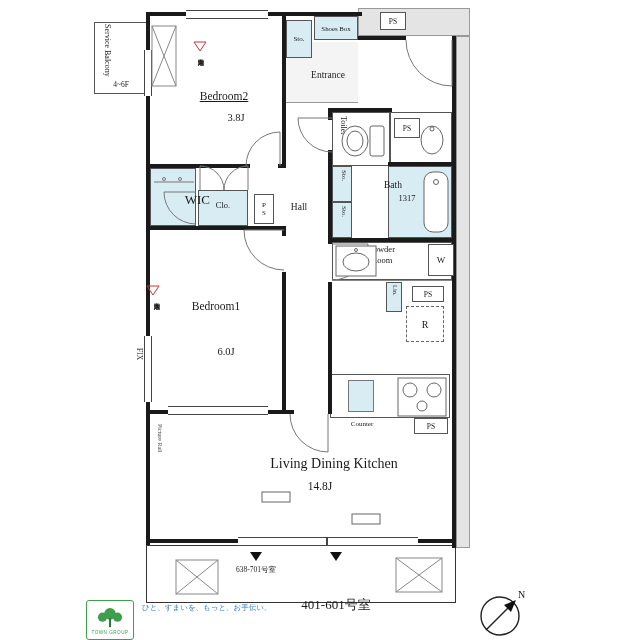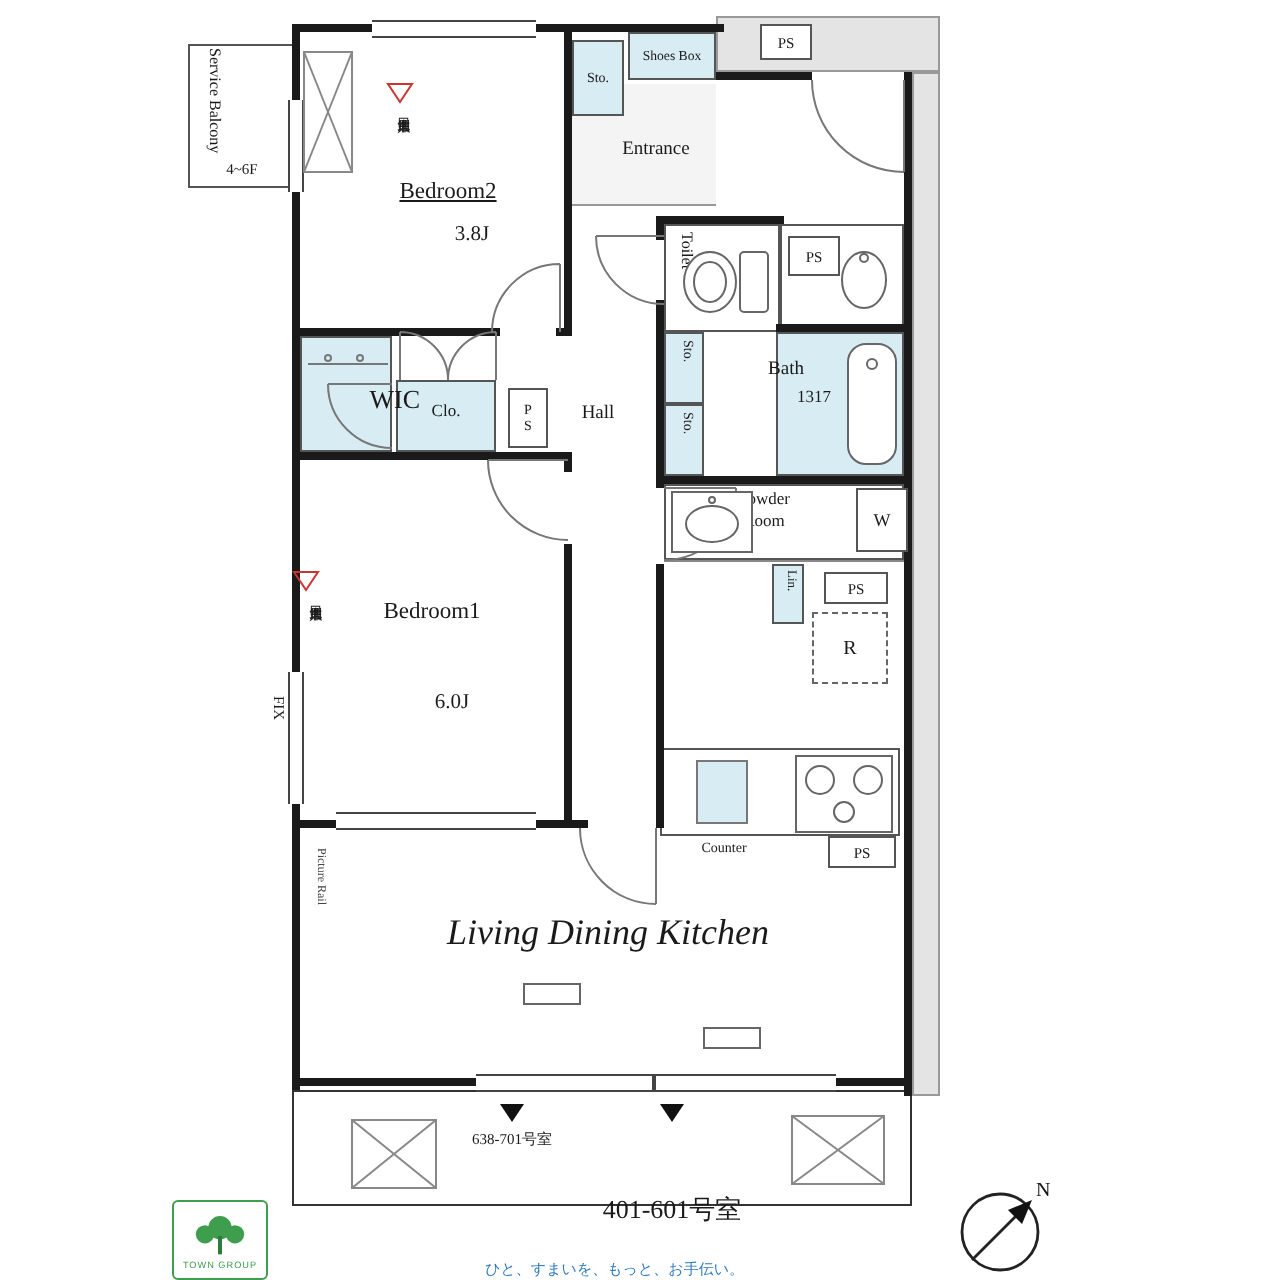--- a/index.html
+++ b/index.html
@@ -94,21 +94,22 @@
   <div class="abs v" style="left:337px;top:170px;height:30px;width:11px;font-size:7px;">Sto.</div>
   <div class="abs v" style="left:337px;top:206px;height:30px;width:11px;font-size:7px;">Sto.</div>
   <div class="lbl" style="left:150px;top:192px;width:60px;font-size:13px;text-align:right;">WIC</div>
   <div class="lbl" style="left:198px;top:200px;width:50px;font-size:8.5px;">Clo.</div>
   <div class="lbl" style="left:276px;top:202px;width:46px;font-size:9.5px;">Hall</div>
   <div class="lbl" style="left:352px;top:244px;width:60px;font-size:8.5px;">Powder</div>
   <div class="lbl" style="left:352px;top:255px;width:60px;font-size:8.5px;">Room</div>
   <div class="abs v" style="left:389px;top:285px;height:26px;width:10px;font-size:6.5px;">Lin.</div>
   <div class="lbl" style="left:158px;top:300px;width:116px;font-size:11.5px;">Bedroom1</div>
   <div class="lbl" style="left:168px;top:322px;width:116px;font-size:10.5px;margin-top:24px;">6.0J</div>
-  <div class="lbl" style="left:180px;top:456px;width:248px;font-size:18px;font-style:italic;">Living Dining Kitchen</div>
+  <div class="lbl" style="left:210px;top:456px;width:248px;font-size:14px;">Living Dining Kitchen</div>
+  <div class="lbl" style="left:196px;top:480px;width:248px;font-size:11.5px;">14.8J</div>
   <div class="lbl" style="left:336px;top:420px;width:52px;font-size:7px;">Counter</div>
   <div class="lbl" style="left:396px;top:580px;width:60px;font-size:9.5px;">Balcony</div>
 
   <div class="abs v" style="left:134px;top:348px;height:30px;width:10px;font-size:7.5px;">FIX</div>
   <div class="abs v" style="left:194px;top:54px;height:46px;width:11px;font-size:6.5px;">非常用進入口</div>
   <div class="abs v" style="left:150px;top:298px;height:46px;width:11px;font-size:6.5px;">非常用進入口</div>
   <div class="abs v" style="left:153px;top:424px;height:60px;width:10px;font-size:6px;color:#444;">Picture Rail</div>
   <div class="lbl" style="left:220px;top:565px;width:72px;font-size:7.5px;">638-701号室</div>
   <div class="lbl" style="left:300px;top:553px;width:72px;font-size:13px;margin-top:44px;">401-601号室</div>
 
@@ -205,15 +206,15 @@
 
   <div class="abs" style="left:86px;top:600px;width:48px;height:40px;border:1.5px solid #3f9d4e;border-radius:3px;background:#fff;display:flex;flex-direction:column;align-items:center;justify-content:center;">
     <svg width="40" height="24" viewBox="0 0 48 28">
       <circle cx="24" cy="9" r="7" fill="#3f9d4e"></circle>
         <circle cx="15" cy="13" r="5.5" fill="#3f9d4e"></circle>
         <circle cx="33" cy="13" r="5.5" fill="#3f9d4e"></circle>
       <rect x="22.8" y="14" width="2.4" height="11" fill="#2e7a3c"></rect>
     </svg>
     <div class="sans" style="font-size:4.6px;letter-spacing:0.5px;color:#3f9d4e;text-align:center;">TOWN GROUP</div>
   </div>
-  <div class="abs sans" style="left:142px;top:630px;width:230px;height:11px;font-size:7.5px;color:#2e7ac0;text-align:right;">ひと、すまいを、もっと、お手伝い。</div>
+  <div class="abs sans" style="left:142px;top:603px;width:230px;height:11px;font-size:7.5px;color:#2e7ac0;">ひと、すまいを、もっと、お手伝い。</div>
 
 </div>
 
 </body></html>

